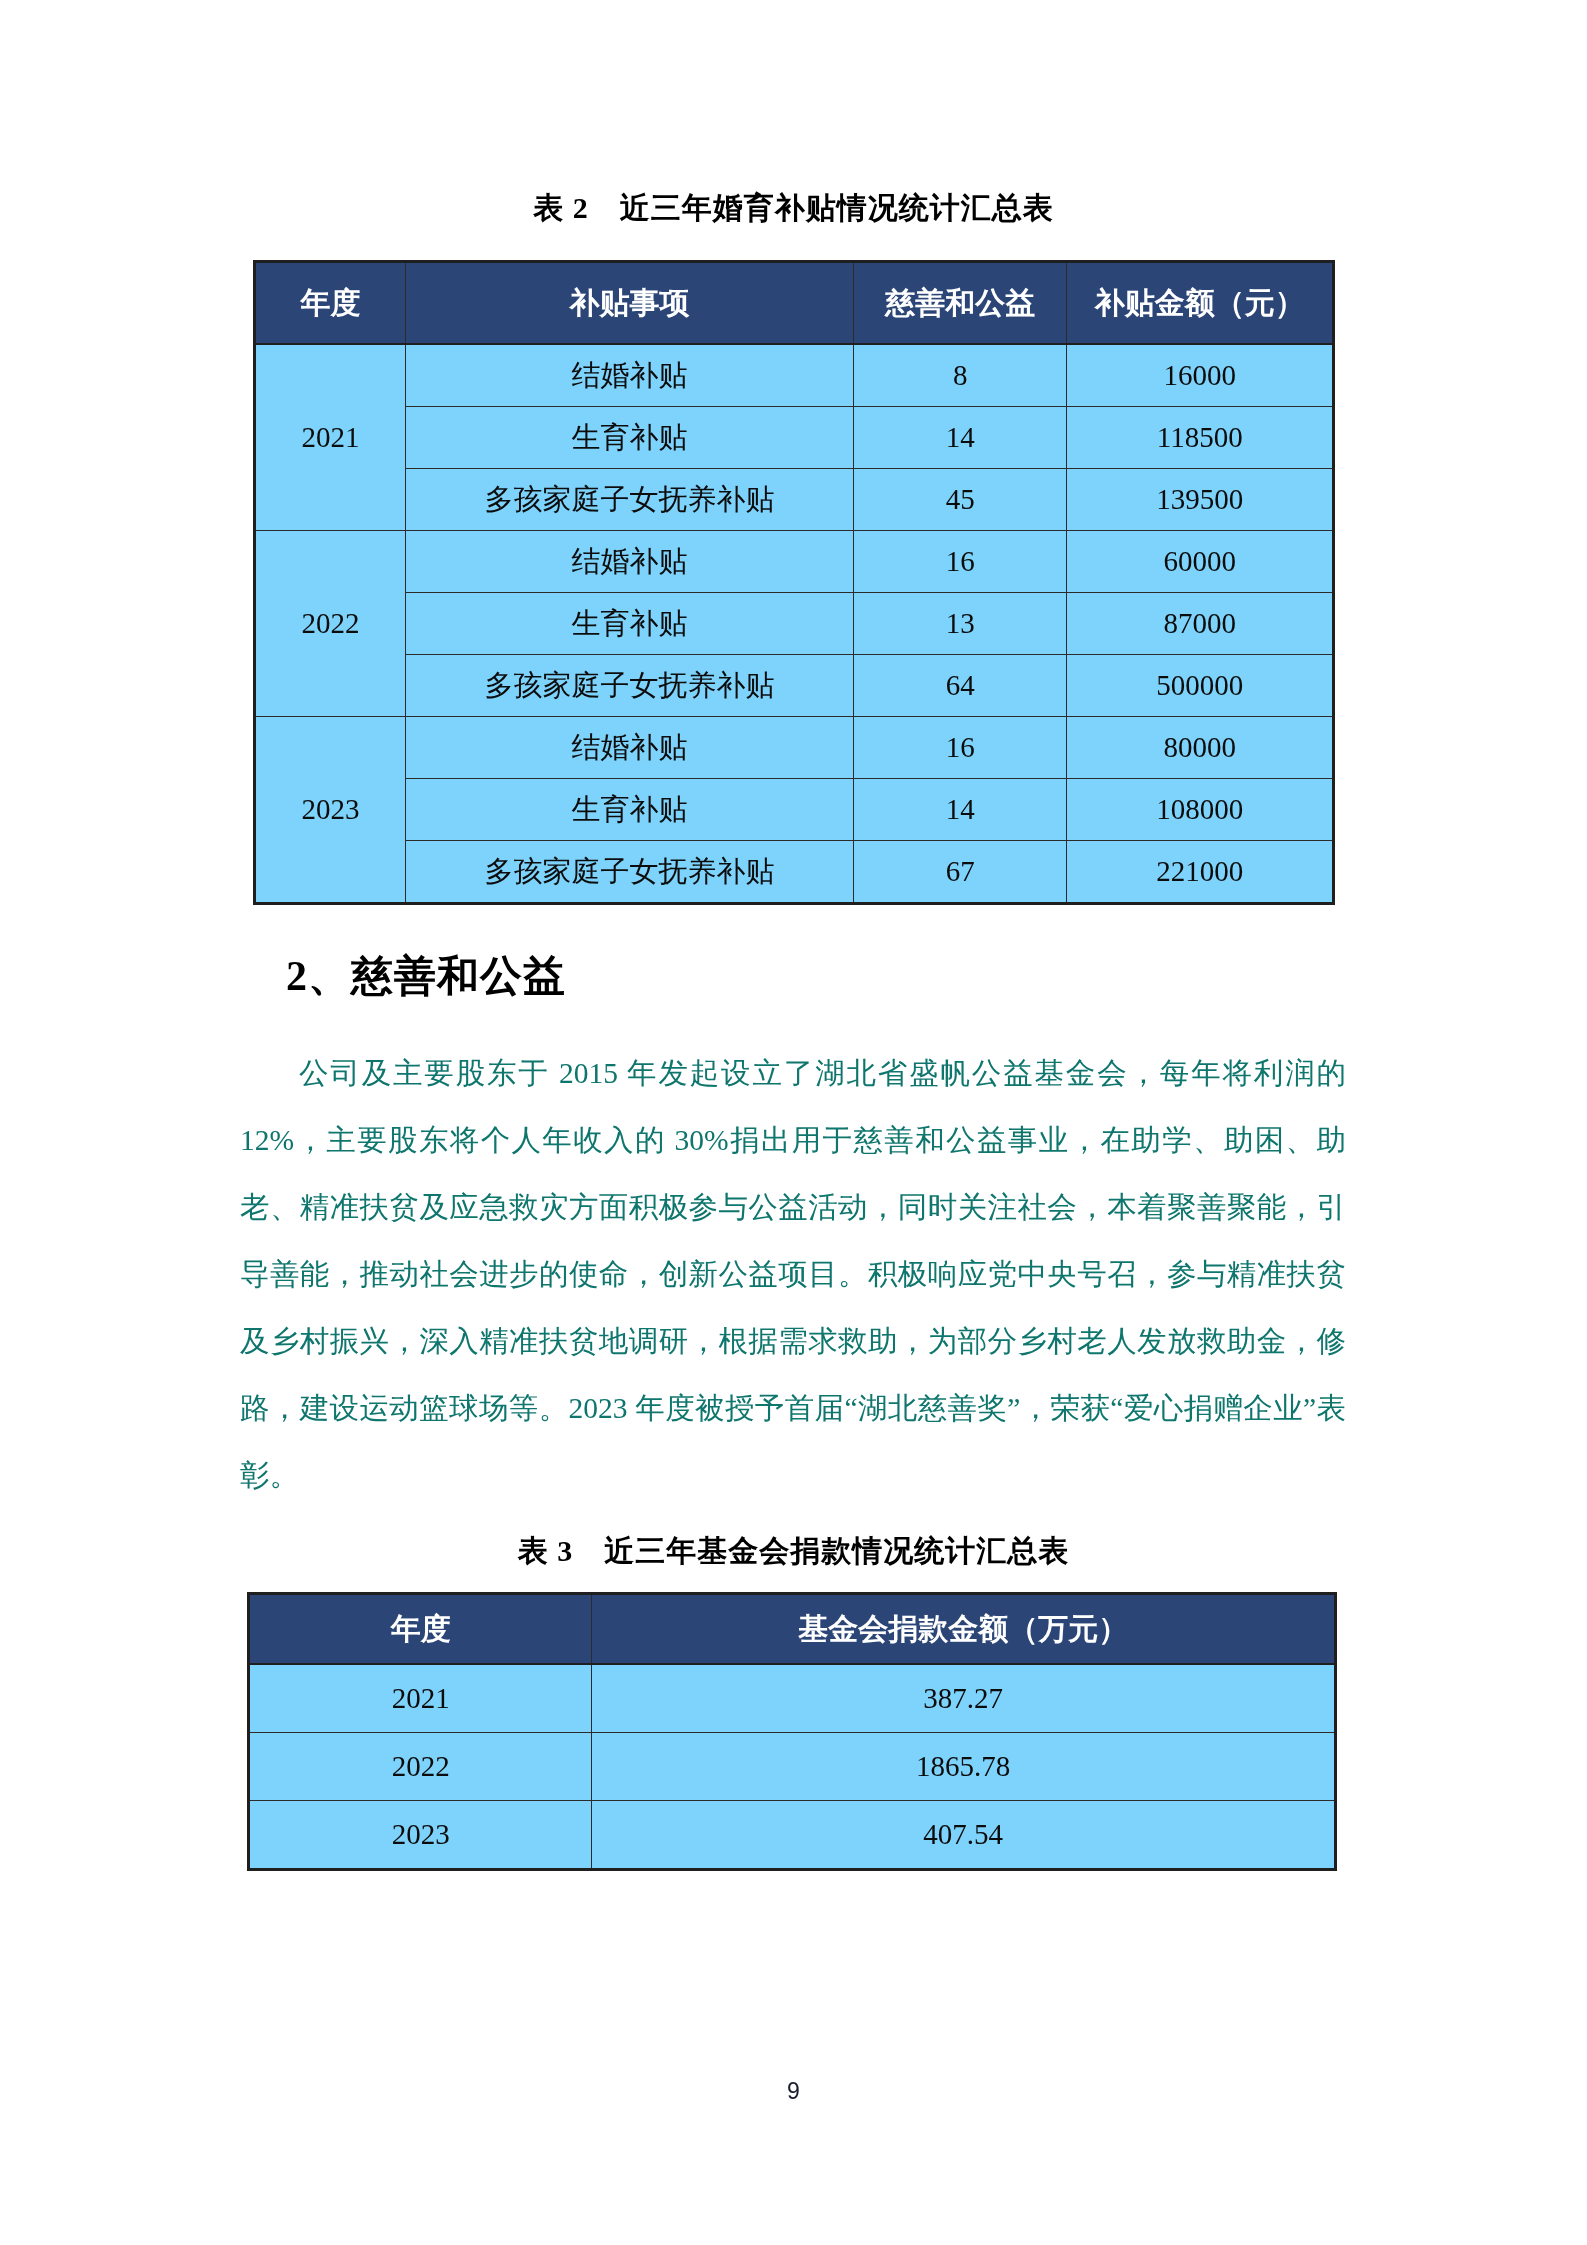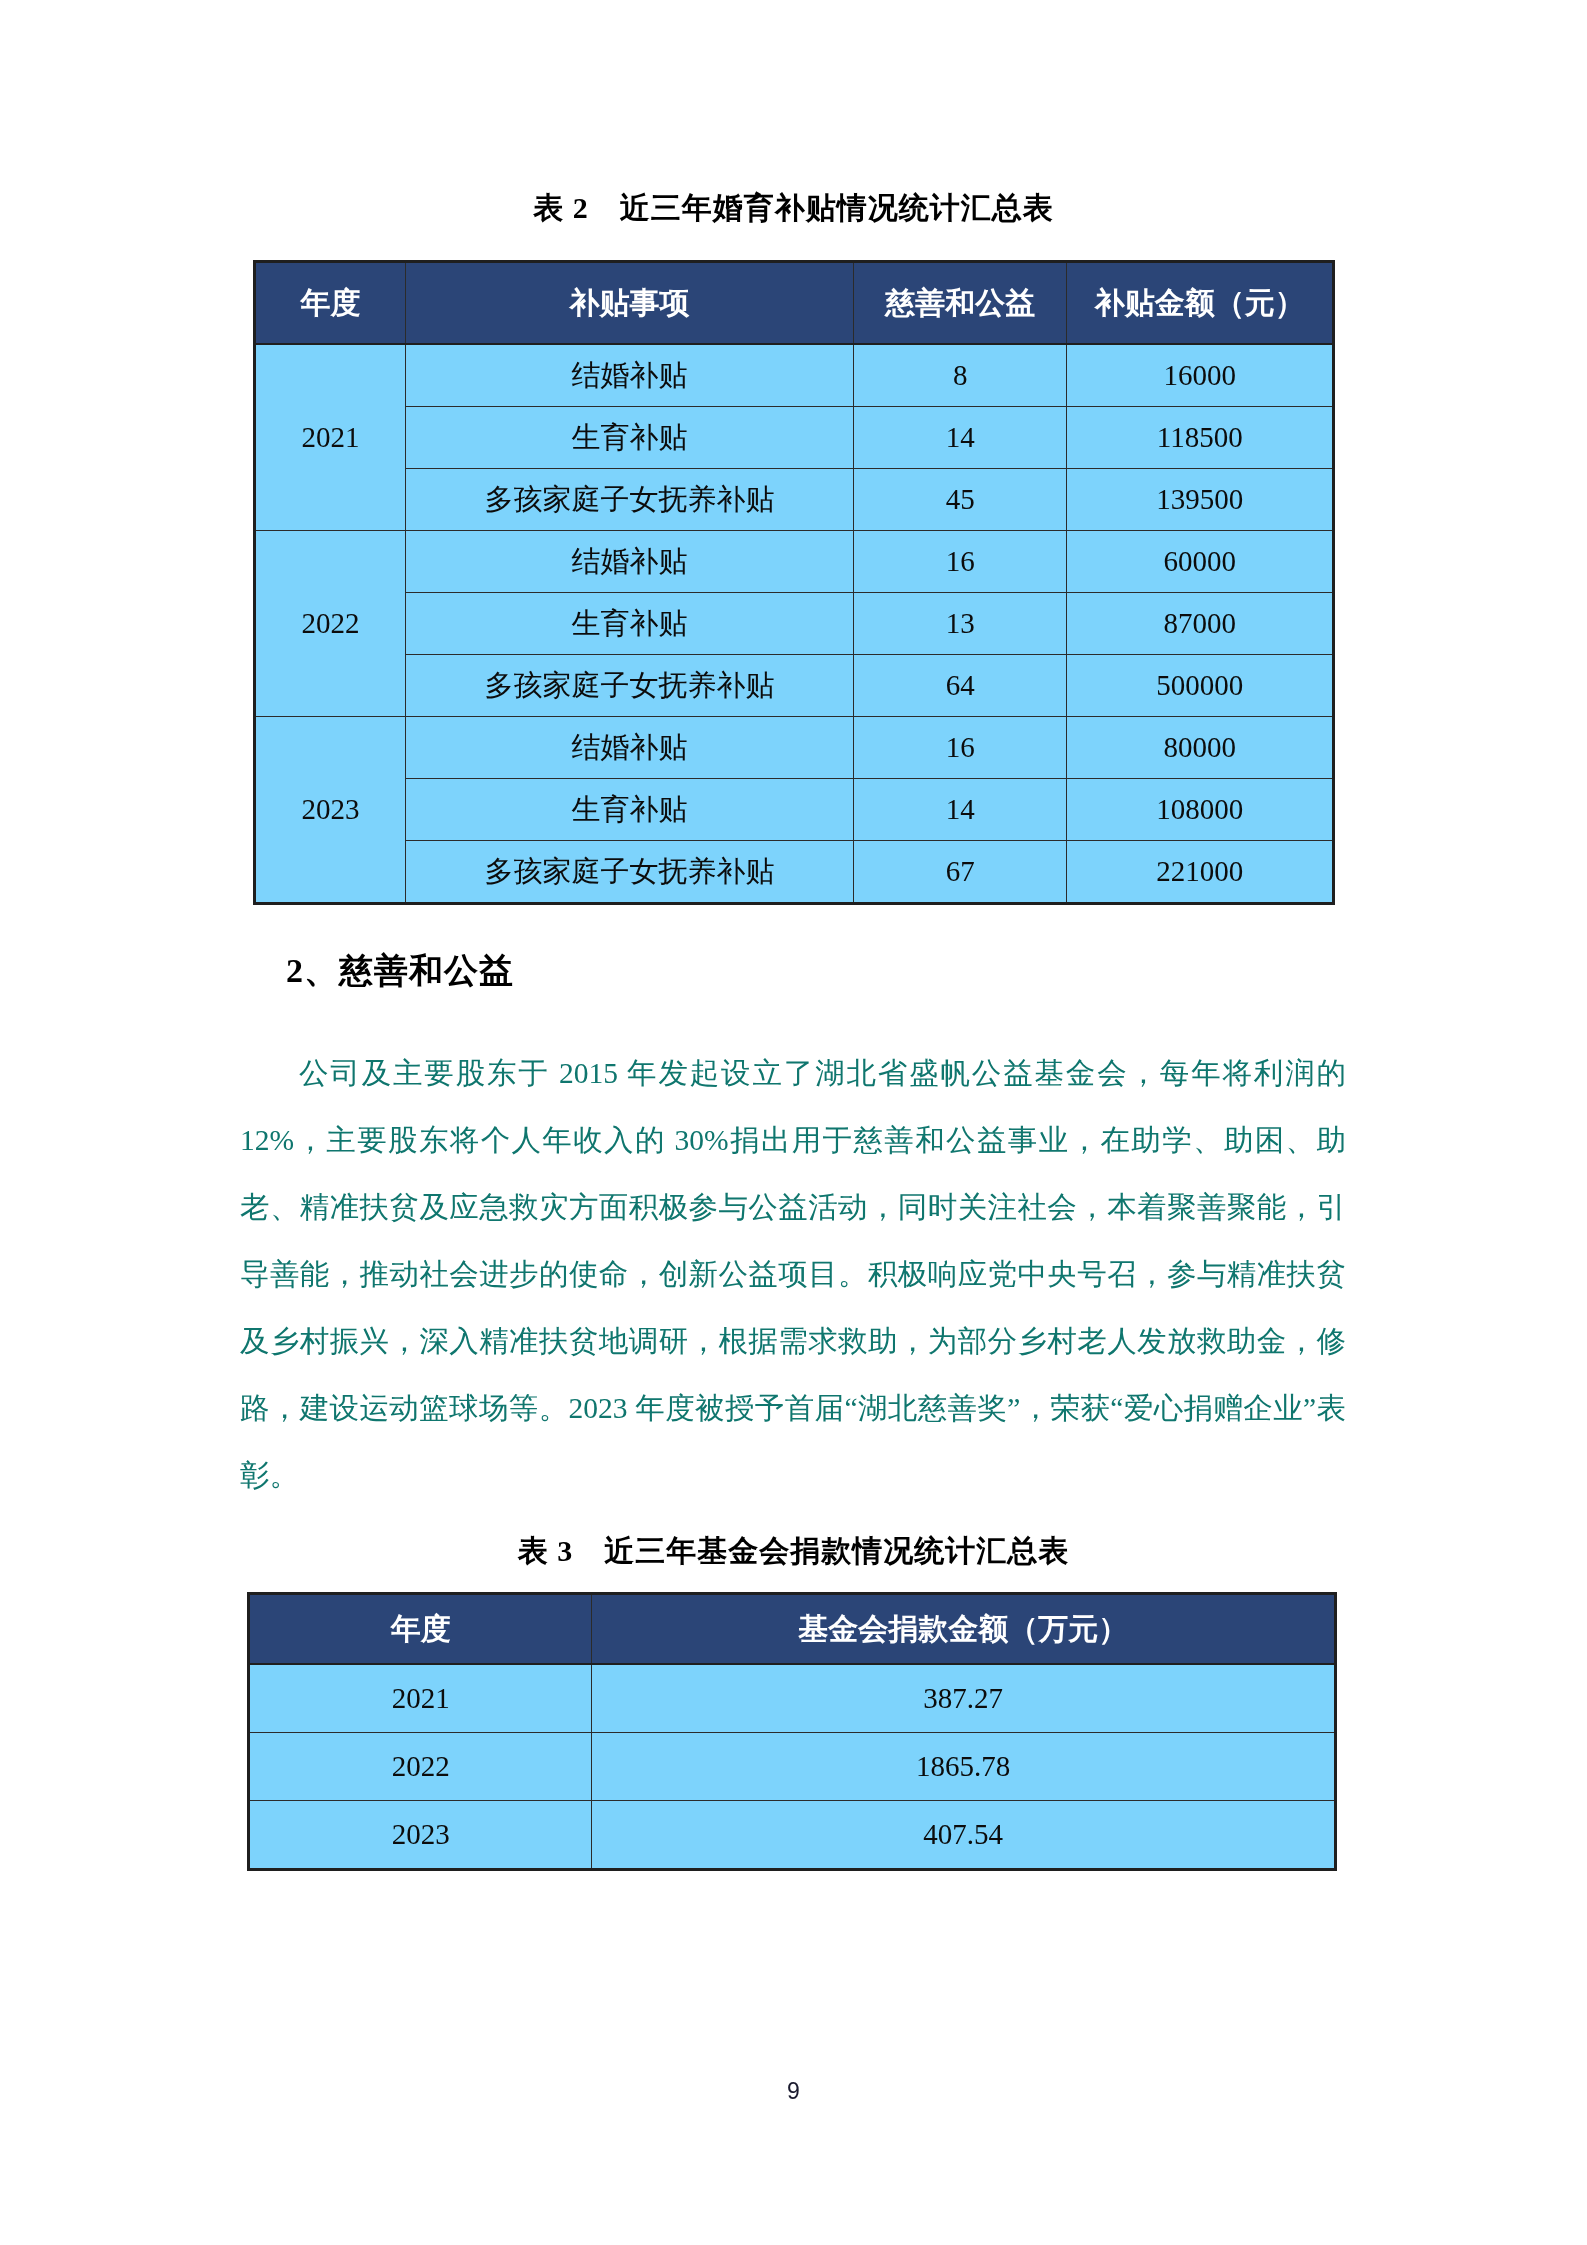--- a/index.html
+++ b/index.html
@@ -43,21 +43,21 @@
   #table2 { top:260px; left:253px; width:1082px; }
   #table2 th { height:80px; }
   #table2 td { height:61px; }
 
   #table3 { top:1592px; left:247px; width:1090px; }
   #table3 th { height:68px; }
   #table3 td { height:67px; }
 
   .section-heading {
     position:absolute; top:948px; left:286px;
-    font-weight:bold; font-size:34px; color:#000000;
+    font-weight:bold; font-size:42px; color:#000000;
     letter-spacing:1px;
   }
 
   .body-paragraph {
     position:absolute; top:1040px; left:240px; width:1106px;
     font-size:29.5px; line-height:67px;
     text-align:justify;
     text-indent:2em;
     color:#0f766e;
   }

